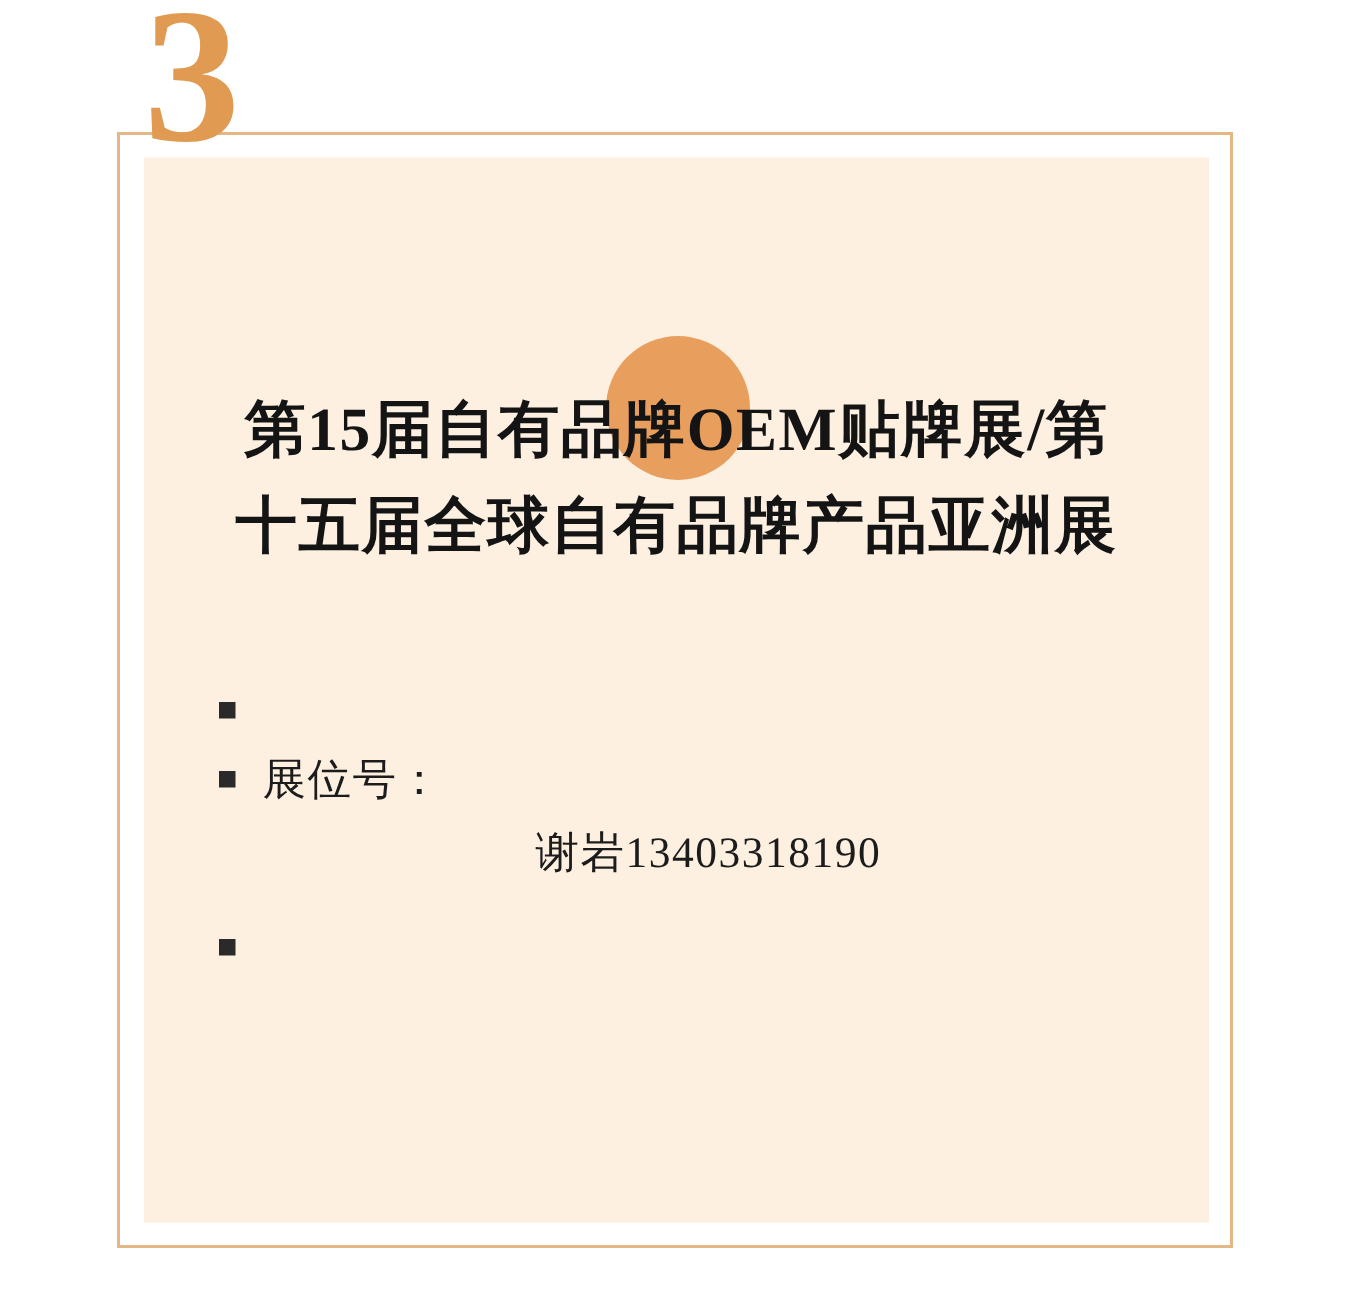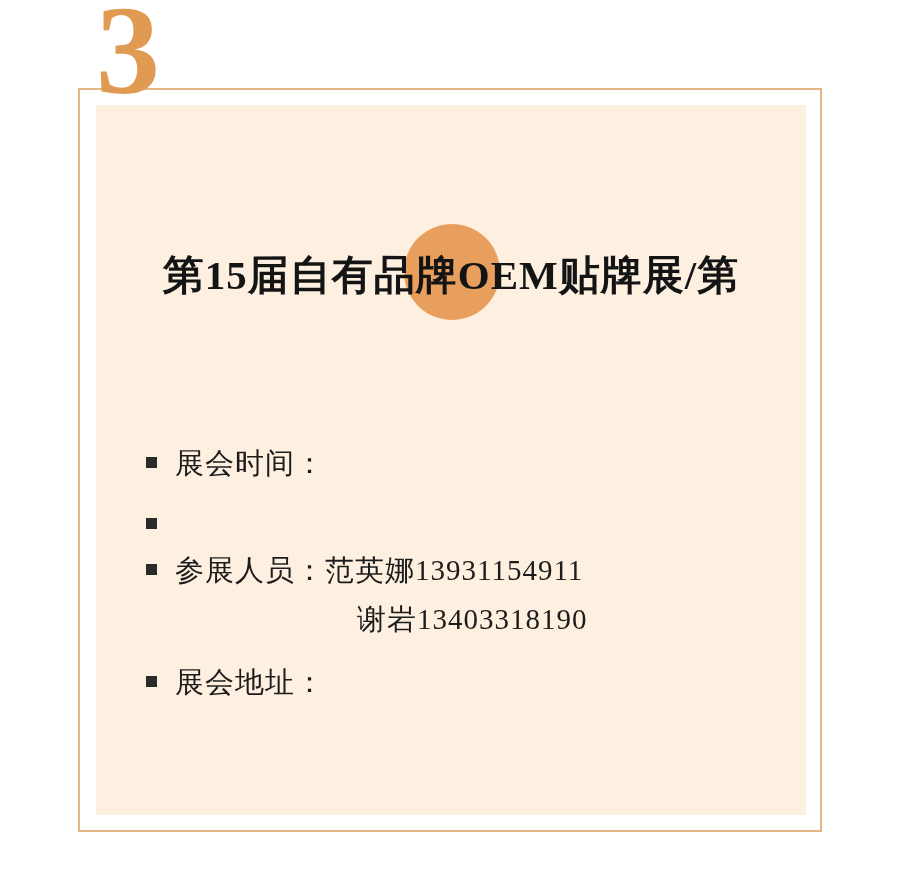--- a/index.html
+++ b/index.html
@@ -61,21 +61,21 @@
     top: 224px;
     width: 96px;
     height: 96px;
     border-radius: 50%;
     background: #e89f5d;
     z-index: 3;
   }
   .content {
     position: absolute;
     left: 96px;
-    top: 94px;
+    top: 105px;
     width: 795px;
     height: 710px;
     z-index: 4;
   }
   .headline {
     position: absolute;
     left: 0;
     top: 150px;
     width: 710px;
     text-align: center;
@@ -134,43 +134,38 @@
   <div class="card-frame"></div>
   <div class="card-panel"></div>
   <div class="circle-accent"></div>
 
   <div class="big-number">3</div>
 
   <div class="content">
 
     <div class="headline">
       <span class="ln">第15届自有品牌OEM贴牌展/第</span>
+      <span class="ln">十五届全球自有品牌产品亚洲展</span>
     </div>
 
     <div class="details">
-
-      <div class="detail-row">
-        <span class="bullet"></span>
-        <span class="detail-text">展会时间：</span>
-      </div>
 
       <div class="detail-row">
         <span class="bullet"></span>
       </div>
 
       <div class="detail-row">
         <span class="bullet"></span>
-        <span class="detail-text">参展人员：</span>
-        <span class="detail-text">范英娜13931154911</span>
+        <span class="detail-text">展位号：</span>
       </div>
+
 
       <div class="detail-row continuation">
         <span class="detail-text">谢岩13403318190</span>
       </div>
 
       <div class="detail-row">
         <span class="bullet"></span>
-        <span class="detail-text">展会地址：</span>
       </div>
 
     </div>
   </div>
 </div>
 
 </body></html>

